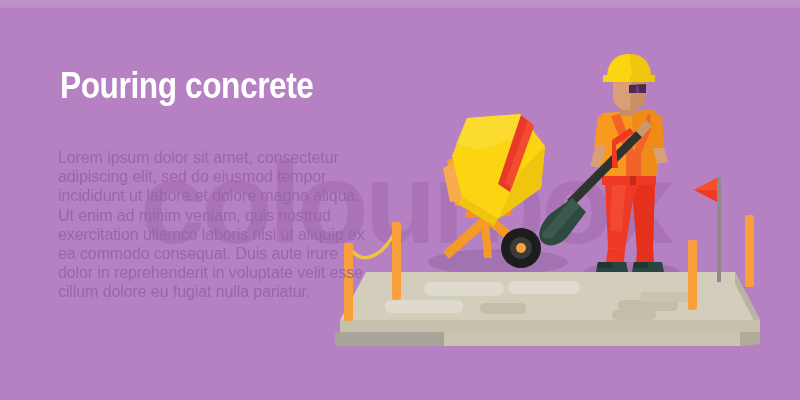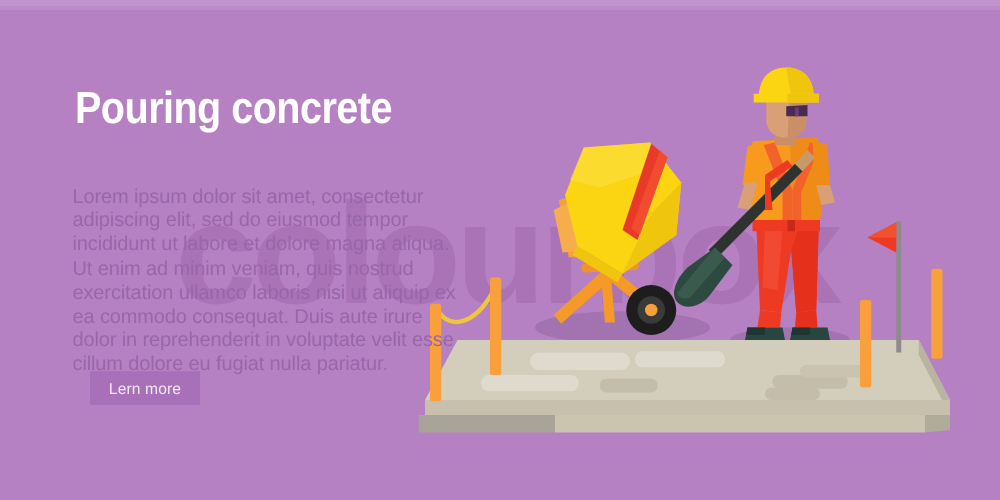--- a/index.html
+++ b/index.html
@@ -230,15 +230,14 @@
         <path d="M612,140 L616,145 L618,168 L612,168 Z" fill="#ef3a23"></path>
       </g>
 
     </svg>
   </div>
 
   <div class="headline">Pouring concrete</div>
 
   <p class="body-text">Lorem ipsum dolor sit amet, consectetur adipiscing elit, sed do eiusmod tempor incididunt ut labore et dolore magna aliqua. Ut enim ad minim veniam, quis nostrud exercitation ullamco laboris nisi ut aliquip ex ea commodo consequat. Duis aute irure dolor in reprehenderit in voluptate velit esse cillum dolore eu fugiat nulla pariatur.</p>
 
-  <button class="cta-button">Lern more</button>
 
 </div>
 
 </body></html>

